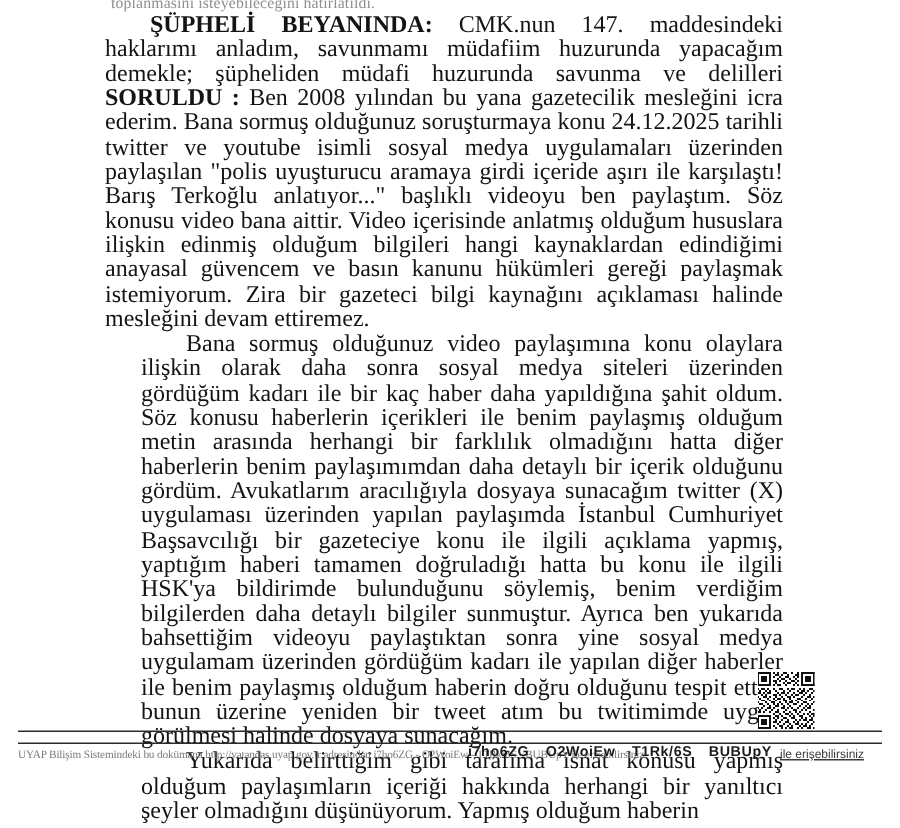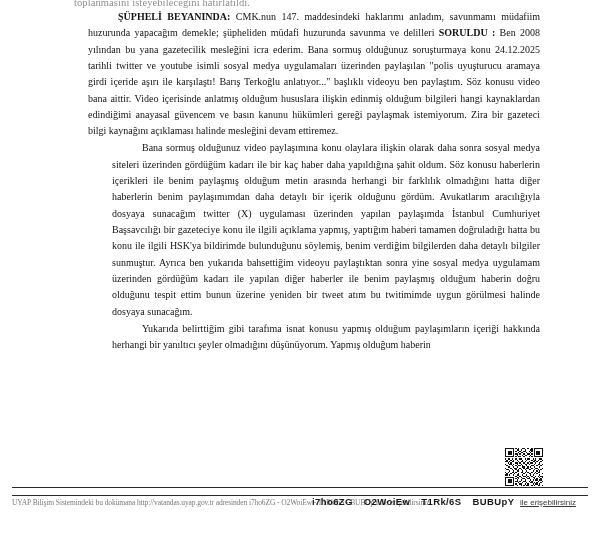--- a/index.html
+++ b/index.html
@@ -32,24 +32,24 @@
     font-size: 10.5px;
     line-height: 11px;
     color: #8f8f8f;
     letter-spacing: 0.1px;
     white-space: nowrap;
   }
 
   
   .doc-body {
     position: absolute;
-    left: 88px;
+    left: 70px;
     top: 9px;
     width: 452px;
-    font-size: 10px;
+    font-size: 16px;
     line-height: 16.35px;
     text-align: justify;
     text-justify: inter-word;
     color: #141414;
   }
   .doc-body p {
     margin: 0;
     text-indent: 30px;
   }
   .doc-body p + p {

